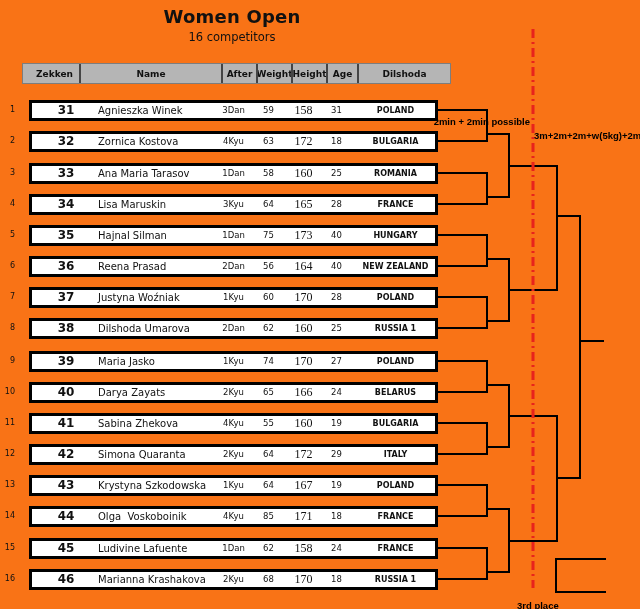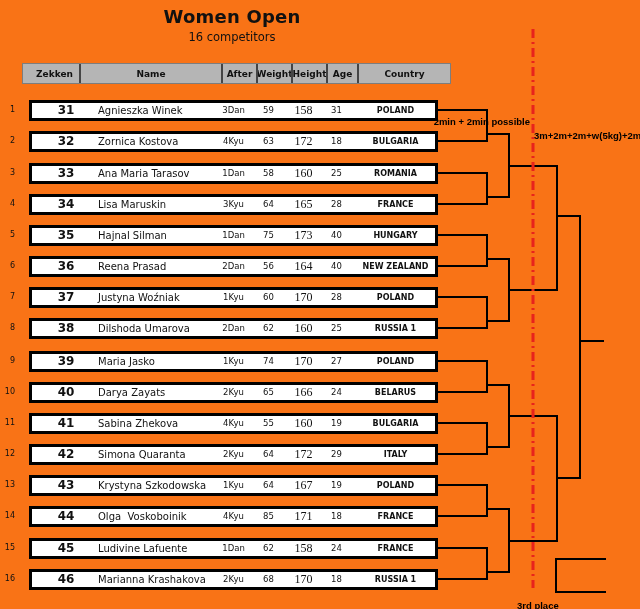--- a/index.html
+++ b/index.html
@@ -49,21 +49,21 @@
     <path d="M533 29V588" fill="none" stroke="#e8231c" stroke-width="3" stroke-dasharray="9 4 2 4"></path>
   </svg>
 
   <div class="hdr" style="background: rgb(181, 181, 181);">
       <div class="hdr-cell" style="width: 51px;">Zekken</div>
       <div class="hdr-cell" style="width: 142px;">Name</div>
       <div class="hdr-cell" style="width: 35px;">After</div>
       <div class="hdr-cell" style="width: 35px;">Weight</div>
       <div class="hdr-cell" style="width: 35px;">Height</div>
       <div class="hdr-cell" style="width: 31px;">Age</div>
-      <div class="hdr-cell" style="width: 91px;">Country</div>
+      <div class="hdr-cell" style="width: 91px;">Dilshoda</div>
     </div>
 
   <div>
       <div class="row-num" style="top: 105px;">1</div>
       <div class="row-box" style="top: 99.5px;">
         <div class="cell c-zekken">31</div>
         <div class="cell c-name">Agnieszka Winek</div>
         <div class="cell c-grade">3Dan</div>
         <div class="cell c-weight">59</div>
         <div class="cell c-height">158</div>

